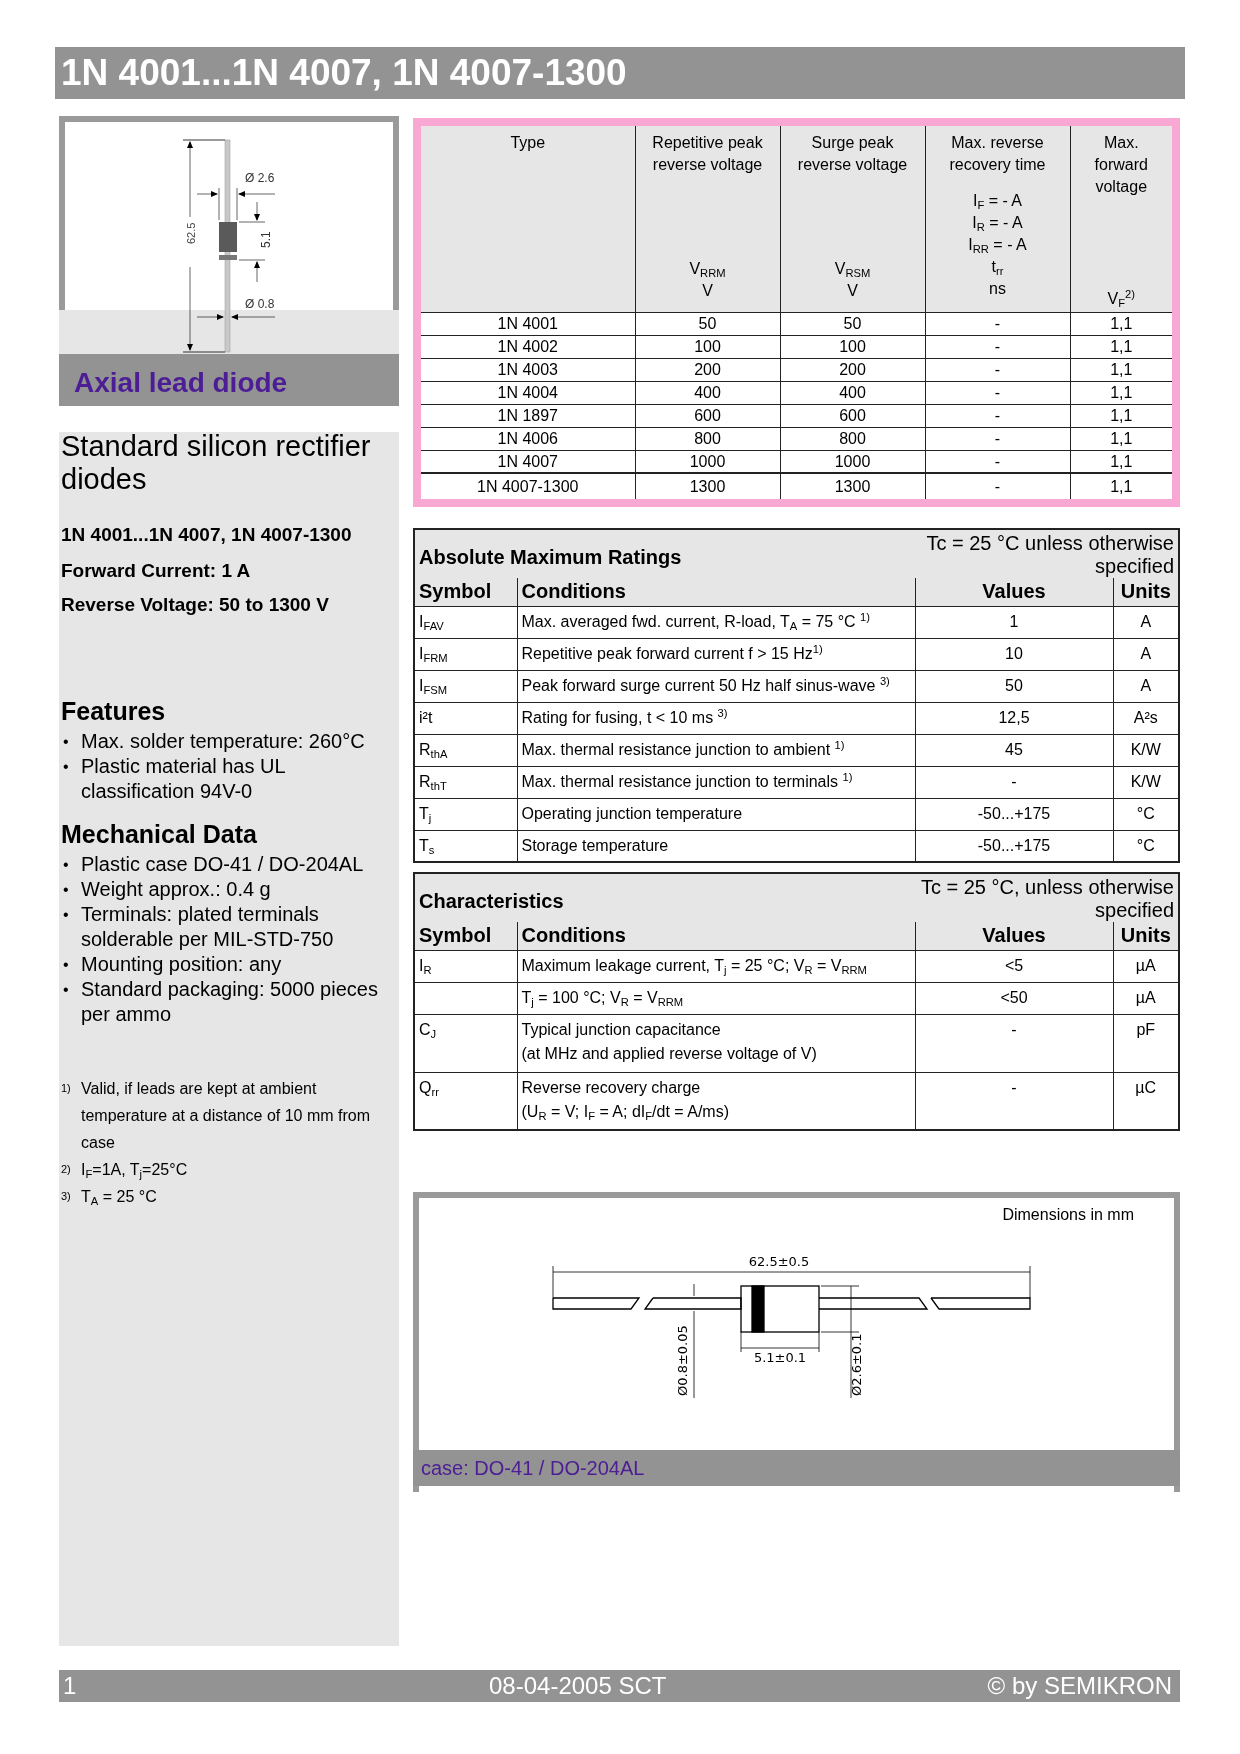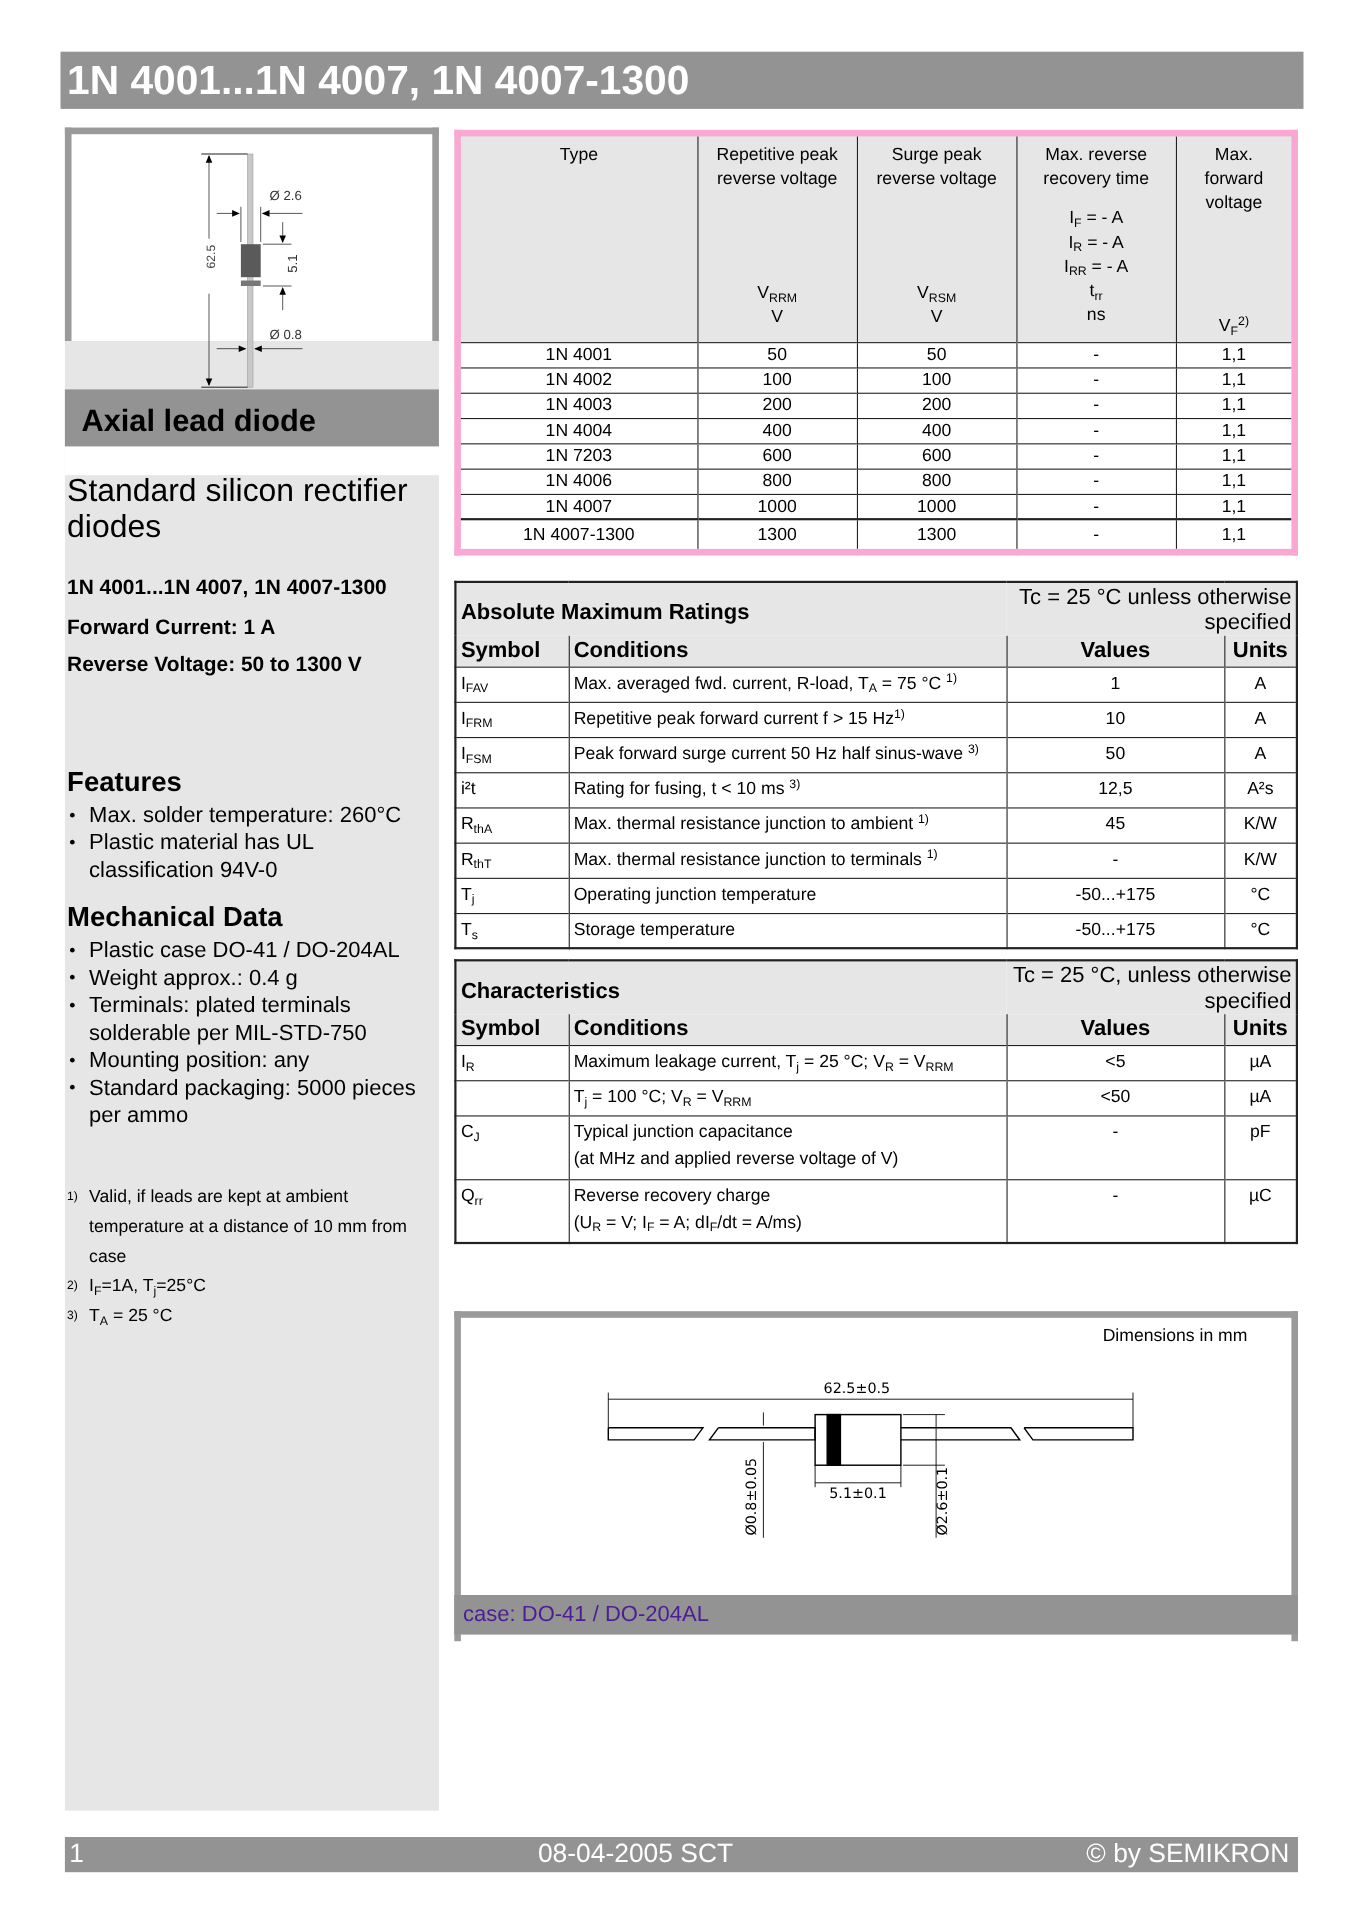--- a/index.html
+++ b/index.html
@@ -7,35 +7,35 @@
   body { position: relative; font-family: "Liberation Sans", "DejaVu Sans", sans-serif; color: #000; overflow: hidden; }
   sub, sup { font-size: 70%; line-height: 0; }
   sub { vertical-align: -0.3em; }
   sup { vertical-align: 0.5em; }
 
   .title-bar { position: absolute; left: 55px; top: 47px; width: 1130px; height: 52px; background: #939393; color: #fff; font-weight: bold; font-size: 37px; line-height: 52px; padding-left: 6px; }
 
   
   .left-col { position: absolute; left: 59px; top: 116px; width: 340px; height: 1530px; background: #e6e6e6; }
   .img-frame { position: absolute; left: 59px; top: 116px; width: 340px; height: 194px; background: #fff; border: 6px solid #9a9a9a; border-bottom: none; }
-  .img-caption { position: absolute; left: 59px; top: 354px; width: 340px; height: 52px; background: #939393; color: #000000; font-weight: bold; font-size: 28px; line-height: 58px; padding-left: 15px; }
+  .img-caption { position: absolute; left: 59px; top: 354px; width: 340px; height: 52px; background: #939393; color: #4c1d95; font-weight: bold; font-size: 28px; line-height: 58px; padding-left: 15px; }
   .white-gap { position: absolute; left: 59px; top: 406px; width: 340px; height: 26px; background: #fff; }
   .subtitle { position: absolute; left: 61px; top: 430px; width: 336px; font-size: 29px; line-height: 33px; }
   .left-bold { position: absolute; left: 61px; font-weight: bold; font-size: 19px; }
   .section-head { position: absolute; left: 61px; font-weight: bold; font-size: 25px; }
   .bullets { position: absolute; left: 61px; width: 336px; font-size: 20px; line-height: 25px; list-style: none; }
   .bullets li { position: relative; padding-left: 20px; }
   .bullets li::before { content: "\2022"; position: absolute; left: 2px; top: 0; font-size: 16px; }
   .footnotes { position: absolute; left: 61px; width: 336px; font-size: 16px; line-height: 27px; }
   .footnotes .fn { position: relative; padding-left: 20px; }
   .footnotes .fn-num { position: absolute; left: 0; top: 0; font-size: 11px; }
 
   
   table { border-collapse: collapse; }
-  .type-table { position: absolute; left: 413px; top: 118px; width: 767px; border: 6px solid #f9a8d4; font-size: 16px; }
+  .type-table { position: absolute; left: 413px; top: 118px; width: 767px; border: 8px solid #f9a8d4; font-size: 16px; }
   .type-table td, .type-table th { border-left: 1px solid #222; border-right: 1px solid #222; text-align: center; font-weight: normal; }
   .type-table thead th { background: #e6e6e6; vertical-align: top; padding-top: 6px; line-height: 22px; }
   .type-table tbody td { border-top: 1px solid #222; height: 23px; line-height: 21px; }
   .type-table tbody tr.last td { height: 30px; border-top: 2px solid #222; }
 
   
   .ratings { position: absolute; left: 413px; width: 767px; border: 2px solid #222; font-size: 16px; }
   .ratings .cap-row td { background: #e6e6e6; height: 30px; font-size: 20px; }
   .ratings .cap-title { font-weight: bold; padding-left: 4px; padding-top: 6px; }
   .ratings .cap-note { text-align: right; padding-right: 4px; font-weight: normal; vertical-align: top; padding-top: 2px; }
@@ -195,21 +195,21 @@
         <td>1,1</td>
       </tr>
       <tr>
         <td>1N 4004</td>
         <td>400</td>
         <td>400</td>
         <td>-</td>
         <td>1,1</td>
       </tr>
       <tr>
-        <td>1N 7203</td>
+        <td>1N 1897</td>
         <td>600</td>
         <td>600</td>
         <td>-</td>
         <td>1,1</td>
       </tr>
       <tr>
         <td>1N 4006</td>
         <td>800</td>
         <td>800</td>
         <td>-</td>

